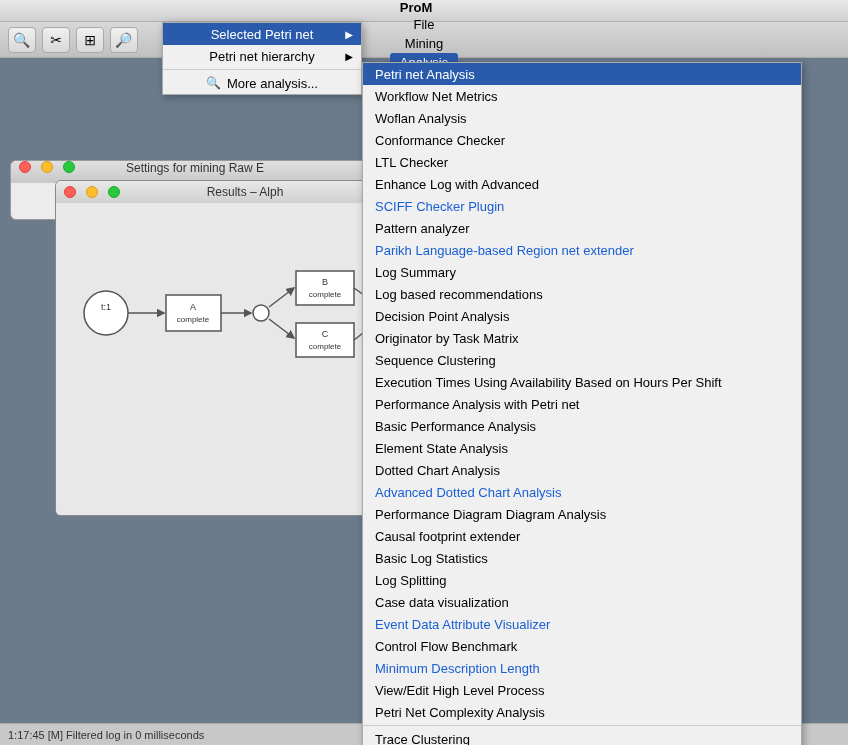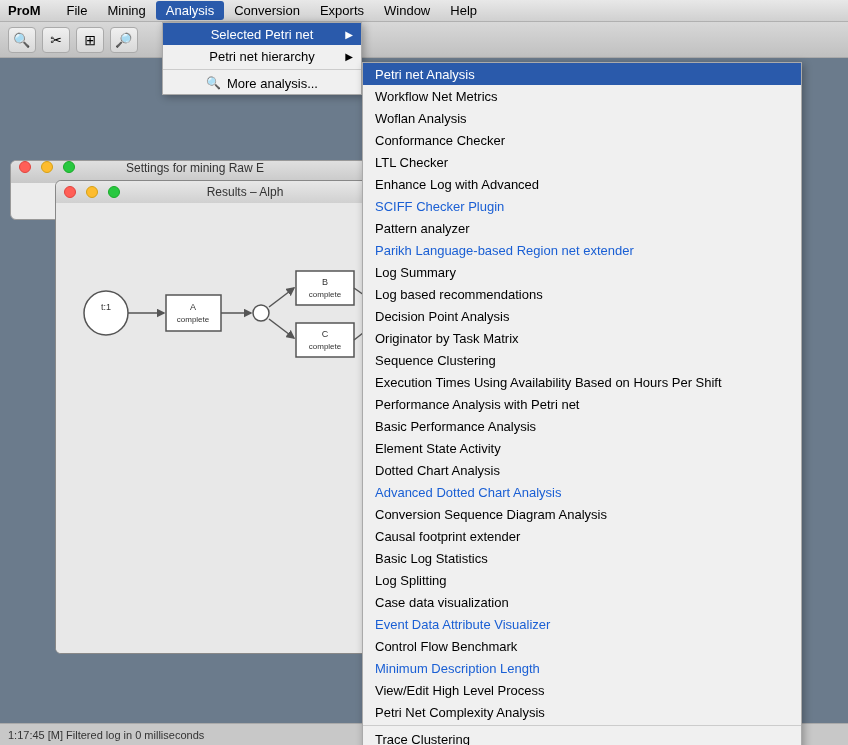--- a/index.html
+++ b/index.html
@@ -17,20 +17,21 @@
     #menubar {
       width: 100%;
       height: 22px;
       background: linear-gradient(to bottom, #e8e8e8, #d0d0d0);
       display: flex;
       align-items: center;
       padding: 0 8px;
       border-bottom: 1px solid #b0b0b0;
       position: relative;
       z-index: 100;
+      flex-direction: column;
     }
     .menu-app-name {
       font-weight: bold;
       font-size: 13px;
       margin-right: 16px;
       color: #000;
     }
     .menu-item {
       padding: 2px 10px;
       font-size: 13px;
@@ -85,21 +86,21 @@
     .window-btn.close { background: #ff5f57; border: 1px solid #e0443e; }
     .window-btn.minimize { background: #febc2e; border: 1px solid #d4a017; }
     .window-btn.maximize { background: #28c840; border: 1px solid #1aab29; }
 
     
     #results-window {
       position: absolute;
       top: 158px;
       left: 55px;
       width: 380px;
-      height: 474px;
+      height: 336px;
       background: #f0f0f0;
       border: 1px solid #888;
       border-radius: 6px;
       z-index: 15;
       overflow: hidden;
     }
     #results-titlebar {
       height: 22px;
       background: linear-gradient(to bottom, #e8e8e8, #d0d0d0);
       border-radius: 6px 6px 0 0;
@@ -411,30 +412,30 @@
     <div class="submenu-item">
       <span>Execution Times Using Availability Based on Hours Per Shift</span>
     </div>
     <div class="submenu-item">
       <span>Performance Analysis with Petri net</span>
     </div>
     <div class="submenu-item">
       <span>Basic Performance Analysis</span>
     </div>
     <div class="submenu-item">
-      <span>Element State Activity</span>
+      <span>Element State Analysis</span>
     </div>
     <div class="submenu-item">
       <span>Dotted Chart Analysis</span>
     </div>
     <div class="submenu-item blue-text">
       <span>Advanced Dotted Chart Analysis</span>
     </div>
     <div class="submenu-item">
-      <span>Conversion Sequence Diagram Analysis</span>
+      <span>Performance Diagram Diagram Analysis</span>
     </div>
     <div class="submenu-item">
       <span>Causal footprint extender</span>
     </div>
     <div class="submenu-item">
       <span>Basic Log Statistics</span>
     </div>
     <div class="submenu-item">
       <span>Log Splitting</span>
     </div>

